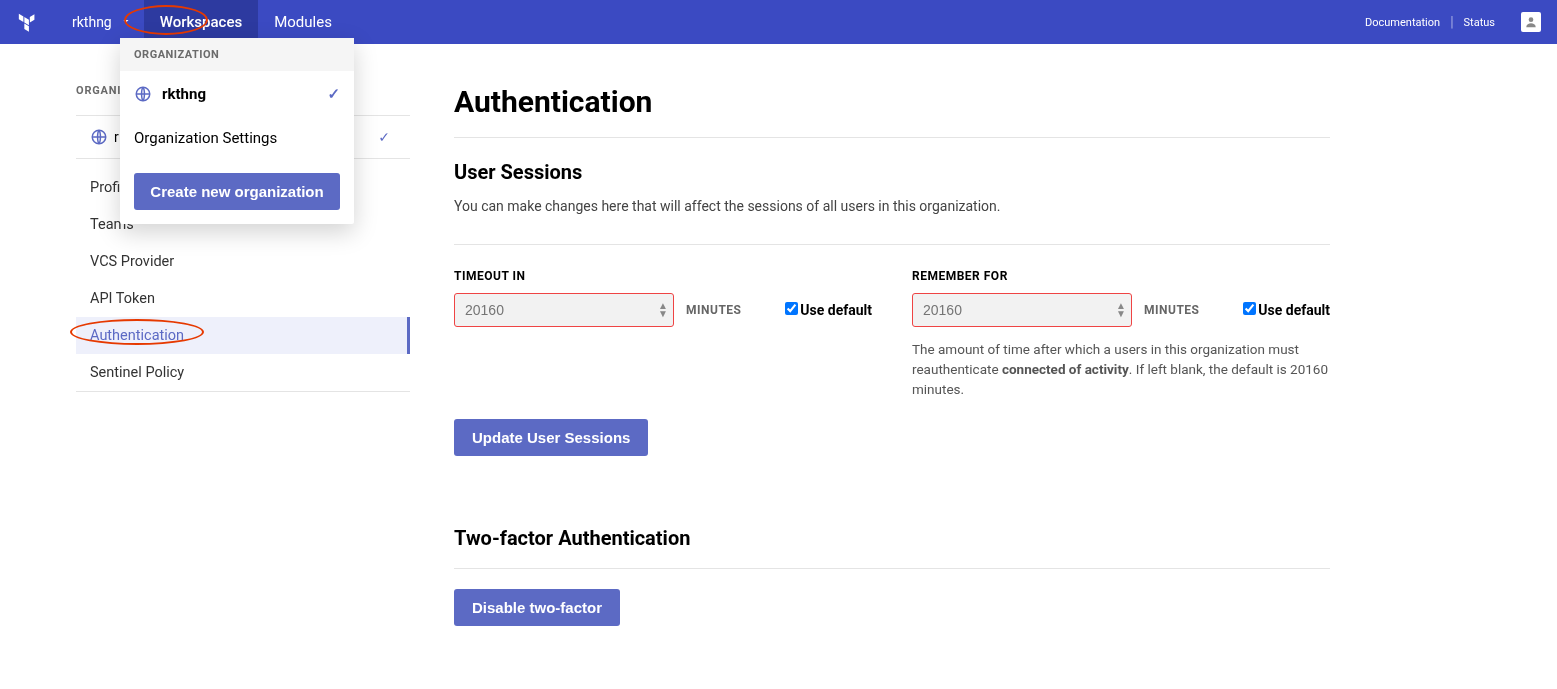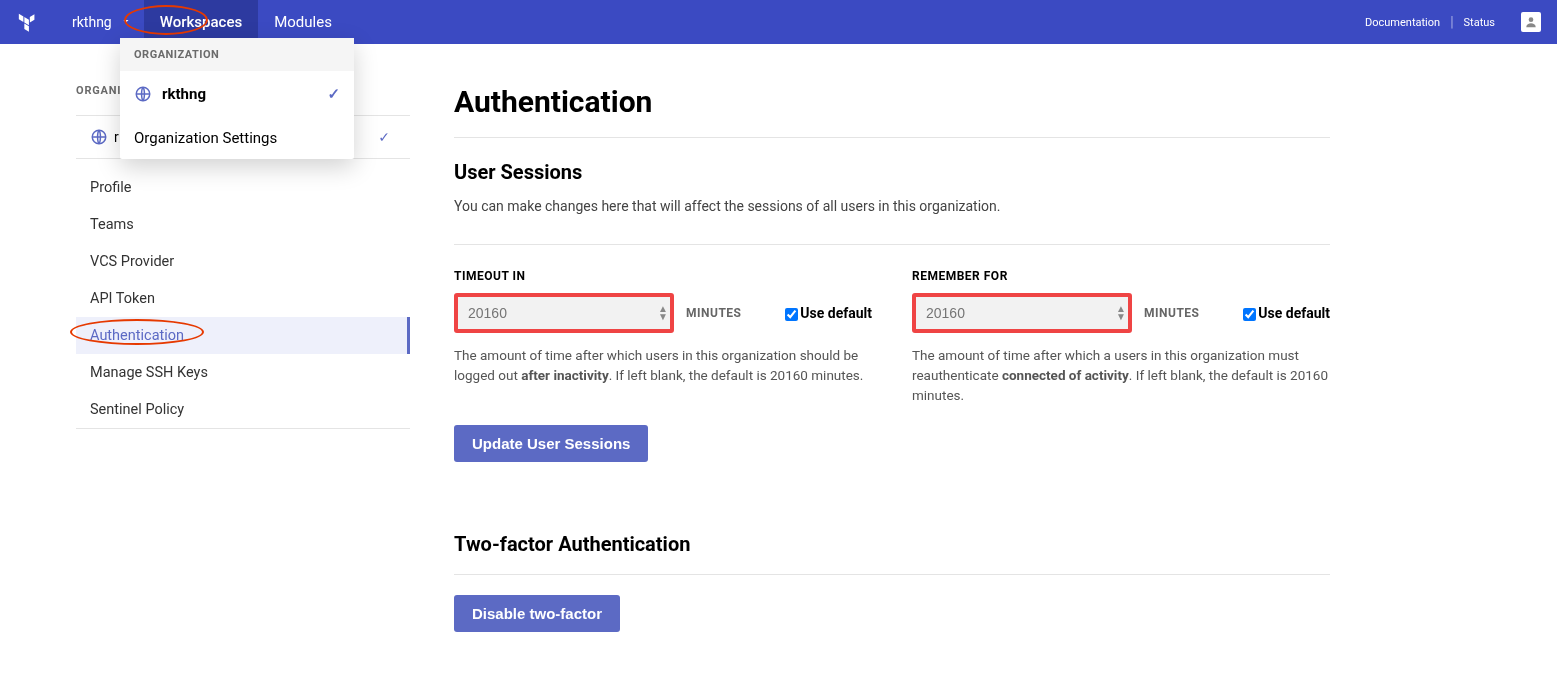--- a/index.html
+++ b/index.html
@@ -49,24 +49,24 @@
 .main h1 { font-size:30px; font-weight:700; margin-bottom:18px; }
 .main hr.div { border:none; border-top:1px solid #e4e4e4; margin-bottom:22px; }
 .main h2 { font-size:20px; font-weight:700; margin-bottom:12px; }
 .main p.intro { color:#444; margin-bottom:26px; line-height:1.55; }
 .main hr.sub { border:none; border-top:1px solid #e4e4e4; margin:0 0 24px 0; }
 .fields { display:flex; gap:40px; margin-bottom:20px; }
 .field { flex:1; }
 .field .flabel { font-size:12px; font-weight:700; letter-spacing:.5px; margin-bottom:10px; }
 .field .frow { display:flex; align-items:center; gap:12px; margin-bottom:12px; }
 .field .numwrap { position:relative; flex:0 0 220px; }
-.field input[type=number] { width:100%; padding:8px 24px 8px 10px; border:4px solid #ef4444; background:#f2f2f2; color:#999; border-radius:3px; font-size:14px; }
+.field input[type=number] { width:100%; padding:8px 24px 8px 10px; border:1px solid #ef4444; background:#f2f2f2; color:#999; border-radius:3px; font-size:14px; }
 .field .stepper { position:absolute; right:6px; top:50%; transform:translateY(-50%); color:#888; font-size:10px; line-height:8px; }
 .field .unit { color:#666; font-size:12px; font-weight:700; letter-spacing:.5px; }
-.field .cb { display:flex; align-items:flex-end; gap:2px; font-weight:700; margin-left:auto; }
+.field .cb { display:flex; align-items:flex-start; gap:2px; font-weight:700; margin-left:auto; }
 .field .help { font-size:13.5px; color:#555; line-height:1.5; }
 .btn { background:#5c6ac4; color:#fff; border:none; padding:10px 18px; font-size:15px; font-weight:600; border-radius:3px; cursor:pointer; }
 .section2 { margin-top:70px; }
 .section2 .div2 { border:none; border-top:1px solid #e4e4e4; margin:18px 0 20px 0; }
 
 .globe svg, .logo svg { display:block; }
 input[type=number]::-webkit-inner-spin-button,input[type=number]::-webkit-outer-spin-button { -webkit-appearance:none; }
 </style>
 </head>
 <body>
@@ -109,20 +109,23 @@
     <span class="globe">
       <svg width="18" height="18" viewBox="0 0 24 24" fill="none" stroke="#5c6ac4" stroke-width="2">
           <circle cx="12" cy="12" r="9"></circle>
           <path d="M3 12h18M12 3c2.5 3 2.5 15 0 18M12 3c-2.5 3-2.5 15 0 18"></path>
         </svg>
     </span>
     <span>rkthng</span>
     <span class="check">✓</span>
   </div>
   <div class="dd-link">Organization Settings</div>
+  <div class="dd-action">
+    <button>Create new organization</button>
+  </div>
 </div>
 
 <div class="annot annot-org"></div>
 <div class="annot annot-orgset"></div>
 <div class="annot annot-auth"></div>
 
 <div class="content">
 
   <div class="sidebar">
     <h5>ORGANIZATION</h5>
@@ -135,21 +138,20 @@
       </span>
       <span>r</span>
       <span class="check">✓</span>
     </div>
     <div class="settings-list">
       <div class="settings-item">Profile</div>
       <div class="settings-item">Teams</div>
       <div class="settings-item">VCS Provider</div>
       <div class="settings-item">API Token</div>
       <div class="settings-item active">Authentication</div>
-      <div class="settings-item">Manage SSH Keys</div>
       <div class="settings-item">Sentinel Policy</div>
     </div>
   </div>
 
   <div class="main">
     <h1>Authentication</h1>
     <hr class="div">
 
     <h2>User Sessions</h2>
     <p class="intro">You can make changes here that will affect the sessions of all users in this organization.</p>
@@ -162,23 +164,20 @@
         <div class="frow">
           <div class="numwrap">
             <input type="number" disabled="" placeholder="20160" style="">
             <span class="stepper">▲<br>▼</span>
           </div>
           <span class="unit">MINUTES</span>
           <label class="cb">
             <input type="checkbox" checked="" style="">
             <span>Use default</span>
           </label>
-        </div>
-        <div class="help">
-          <span>The amount of time after which users in this organization should be logged out </span><b>after inactivity</b><span>. If left blank, the default is 20160 minutes.</span>
         </div>
       </div>
 
       <div class="field">
         <div class="flabel">REMEMBER FOR</div>
         <div class="frow">
           <div class="numwrap">
             <input type="number" disabled="" placeholder="20160" style="">
             <span class="stepper">▲<br>▼</span>
           </div>

